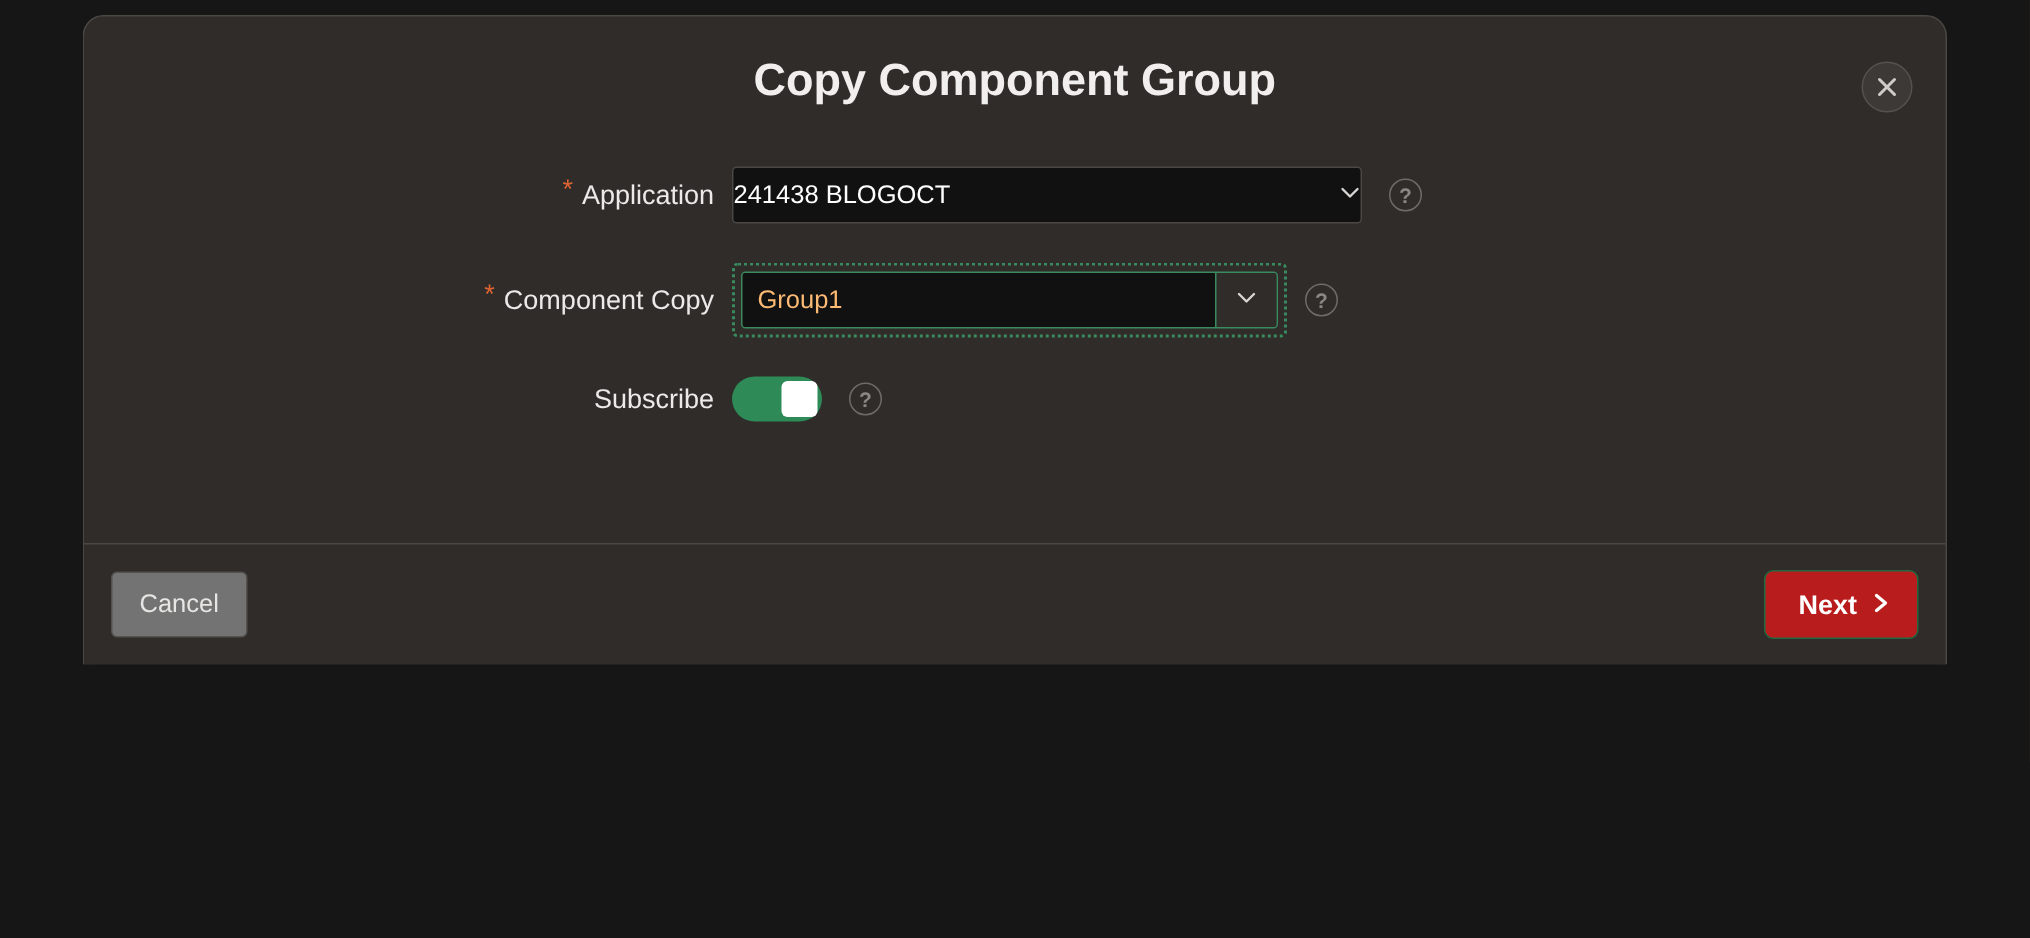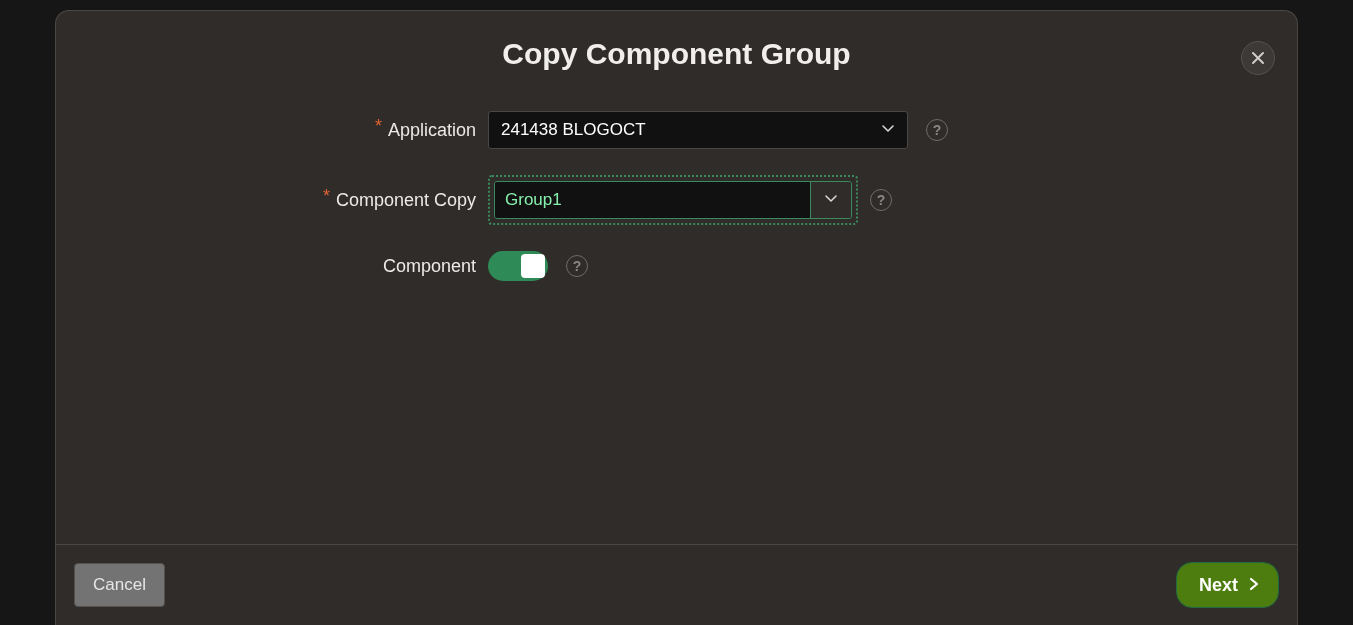--- a/index.html
+++ b/index.html
@@ -11,21 +11,21 @@
     font-family: "Segoe UI", Arial, sans-serif;
     color: #eae9e8;
     overflow: hidden;
   }
 
   .dialog {
     position: relative;
     box-sizing: border-box;
     margin: 10px 55px 0 55px;
     width: 1243px;
-    height: 615px;
+    height: 433px;
     background: #2f2c29;
     border: 1px solid #4b4844;
     border-top-left-radius: 14px;
     border-top-right-radius: 14px;
     border-bottom: none;
   }
 
   .dialog-title {
     text-align: center;
     font-size: 30px;
@@ -87,21 +87,21 @@
   
   .select-app {
     width: 420px;
     height: 38px;
     background: #111111;
     border: 1px solid #4a4744;
     border-radius: 3px;
     display: flex;
     align-items: center;
     justify-content: space-between;
-    padding: 0 12px;
+    padding: 0 0;
     color: #ffffff;
     font-size: 17px;
     cursor: pointer;
     box-sizing: border-box;
   }
 
   
   .combo-wrap {
     padding: 4px;
     border: 2px dotted #3a8a5f;
@@ -115,21 +115,21 @@
     border-radius: 3px;
     display: flex;
     box-sizing: border-box;
     overflow: hidden;
   }
   .combo-input {
     flex: 1;
     background: #111111;
     border: none;
     outline: none;
-    color: #86efac;
+    color: #fdba74;
     font-size: 17px;
     padding: 0 10px;
   }
   .combo-btn {
     width: 40px;
     background: #2f2c29;
     border-left: 1px solid #3a8a5f;
     display: flex;
     align-items: center;
     justify-content: center;
@@ -193,23 +193,23 @@
     border-radius: 4px;
     color: #e8e6e4;
     font-size: 17px;
     cursor: pointer;
     display: flex;
     align-items: center;
   }
   .btn-next {
     height: 44px;
     padding: 0 18px 0 22px;
-    background: #4d7c0f;
+    background: #b91c1c;
     border: 1px solid #1f6a40;
-    border-radius: 16px;
+    border-radius: 6px;
     color: #ffffff;
     font-size: 18px;
     font-weight: 700;
     cursor: pointer;
     display: flex;
     align-items: center;
     gap: 10px;
   }
 
   svg { pointer-events: none; }
@@ -266,21 +266,21 @@
               </span>
             </div>
           </div>
         </div>
         <div class="help-icon tight">?</div>
       </div>
     </div>
 
     <div class="form-row">
       <div class="label-cell">
-        <span>Component</span>
+        <span>Subscribe</span>
       </div>
       <div class="field-cell">
         <div class="toggle">
           <div class="knob"></div>
         </div>
         <div class="help-icon">?</div>
       </div>
     </div>
 
   </div>

